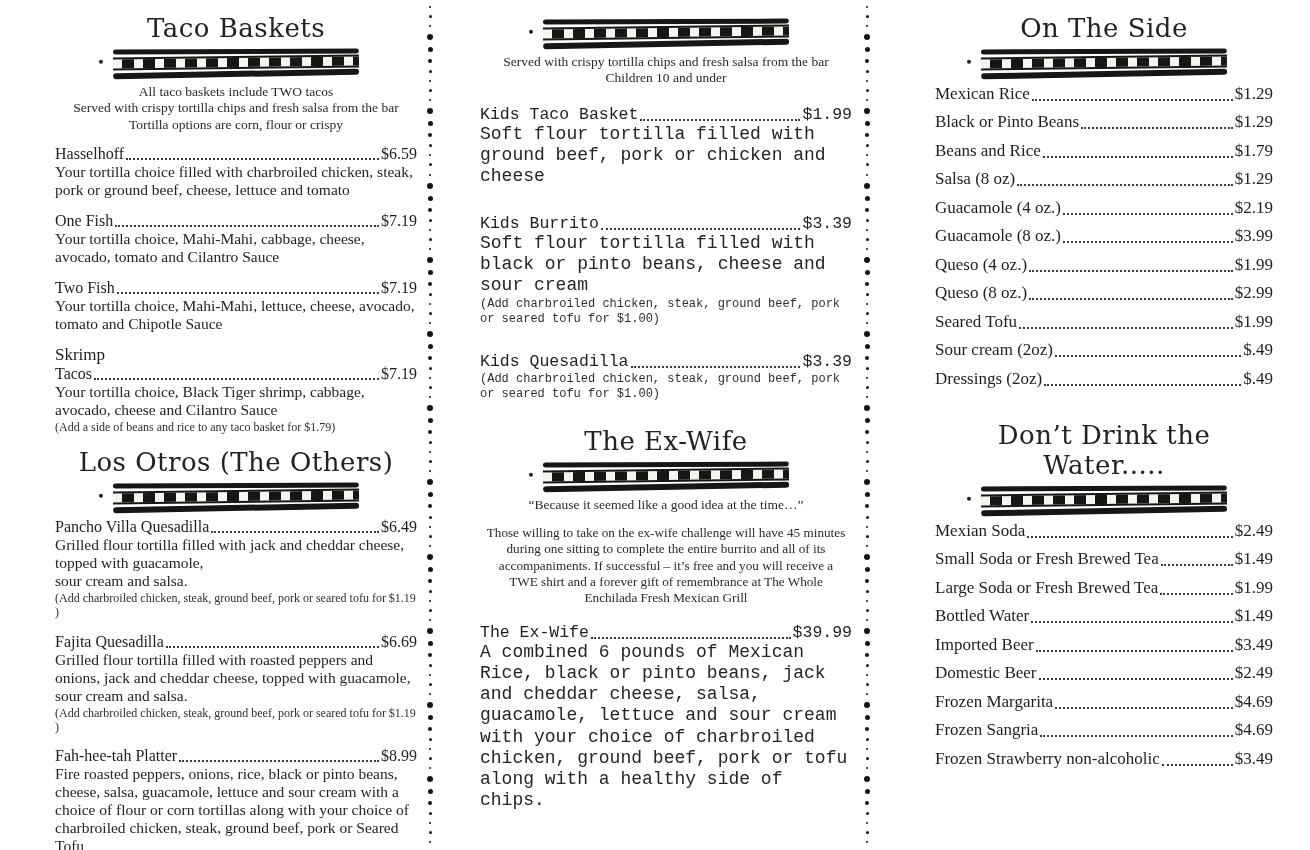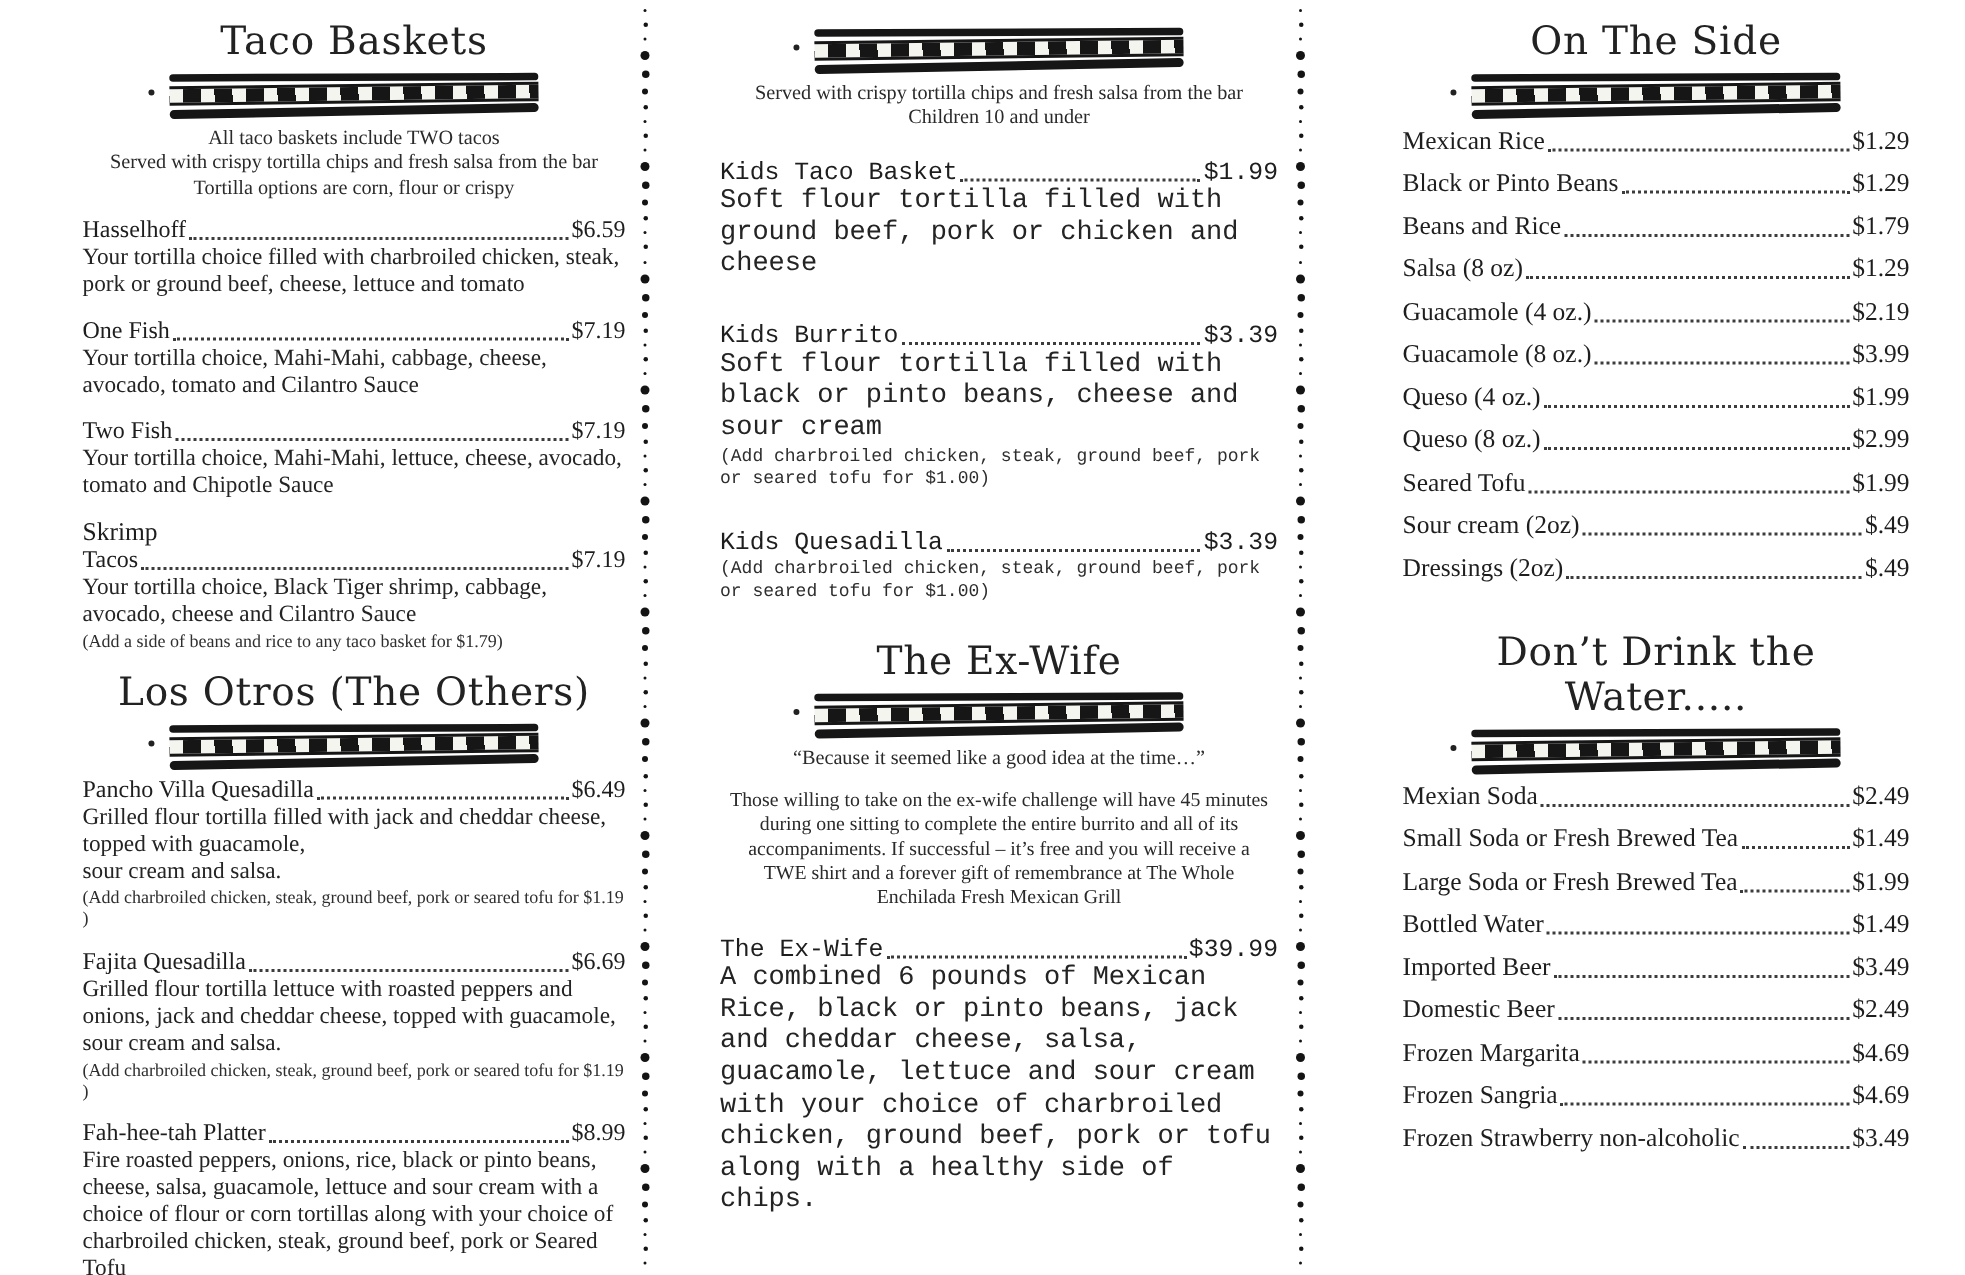--- a/index.html
+++ b/index.html
@@ -308,21 +308,21 @@
 sour cream and salsa.</div>
       <div class="item-note">(Add charbroiled chicken, steak, ground beef, pork or seared tofu for  $1.19 )</div>
     </div>
 
     <div class="item">
       <div class="item-row">
         <span class="item-name">Fajita Quesadilla</span>
         <span class="leader"></span>
         <span class="item-price">$6.69</span>
       </div>
-      <div class="item-desc">Grilled flour tortilla lettuce with roasted peppers and onions, jack and cheddar cheese, topped with guacamole, sour cream and salsa.</div>
+      <div class="item-desc">Grilled flour tortilla filled with roasted peppers and onions, jack and cheddar cheese, topped with guacamole, sour cream and salsa.</div>
       <div class="item-note">(Add charbroiled chicken, steak, ground beef, pork or seared tofu for  $1.19 )</div>
     </div>
 
     <div class="item">
       <div class="item-row">
         <span class="item-name">Fah-hee-tah  Platter</span>
         <span class="leader"></span>
         <span class="item-price">$8.99</span>
       </div>
       <div class="item-desc">Fire roasted peppers, onions, rice, black or pinto beans, cheese, salsa, guacamole, lettuce and sour cream with a choice of flour or corn tortillas along with your choice of charbroiled chicken, steak, ground beef, pork or Seared Tofu</div>

